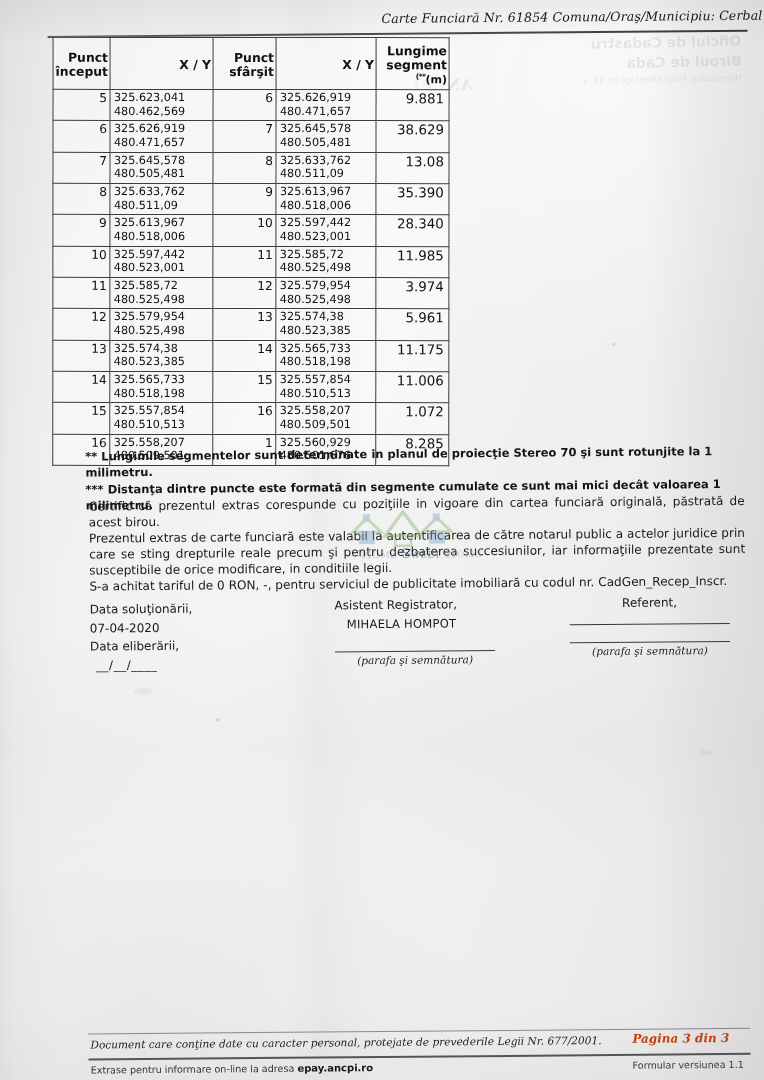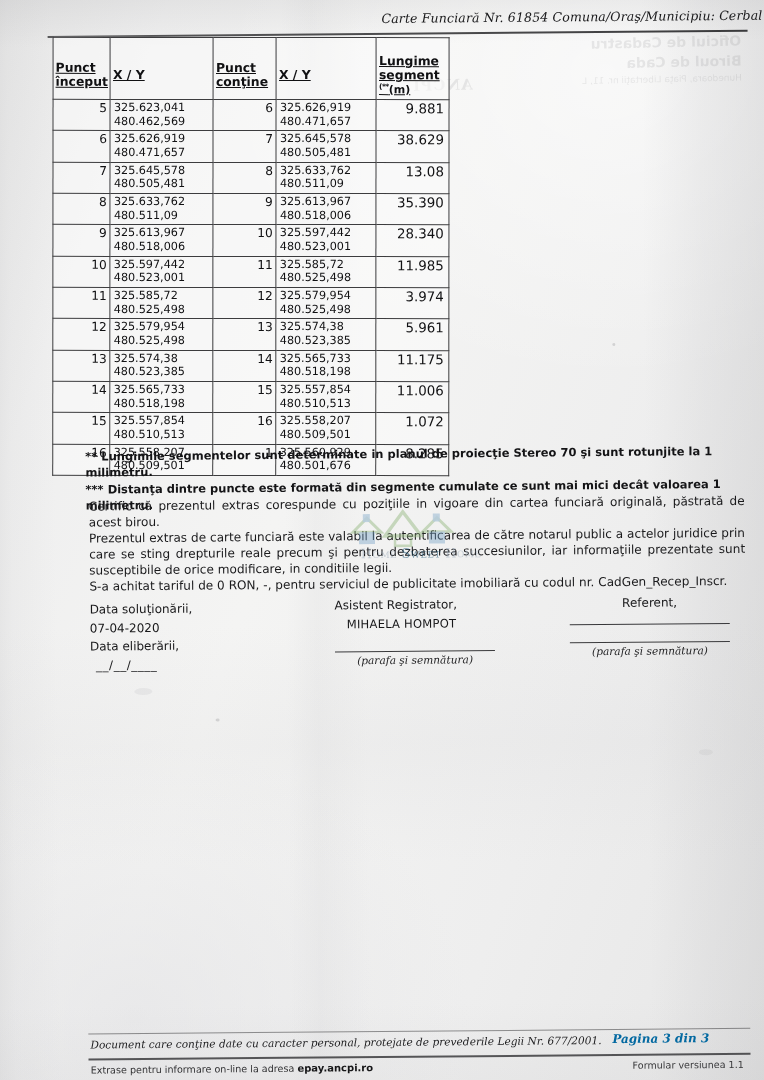--- a/index.html
+++ b/index.html
@@ -119,24 +119,23 @@
   }
   table.coords th, table.coords td {
     border: 1.2px solid #3c3c3e;
     color: #111113;
     padding: 0;
   }
   table.coords th {
     font-size: 12.4px;
     font-weight: bold;
     line-height: 1.12;
-    text-align: left;
-    padding: 16px 2px 3px;
+    text-align: right;
+    padding: 6px 2px 3px;
     vertical-align: middle;
-    text-decoration: underline;
   }
   th.c-start  { width: 46px; }
   th.c-xy1    { width: 98px; }
   th.c-end    { width: 58px; }
   th.c-xy2    { width: 95px; }
   th.c-len    { width: 68px; }
   .hdr-sup {
     font-size: 7.5px;
     vertical-align: 0.55em;
     letter-spacing: -0.5px;
@@ -269,26 +268,26 @@
     position: absolute;
     left: 86px; top: 1036px;
     font-family: "DejaVu Serif", serif;
     font-style: italic;
     font-size: 10.6px;
     color: #1d1d1f;
     white-space: nowrap;
   }
   .footer-page {
     position: absolute;
-    left: 608px; top: 1034px;
+    left: 628px; top: 1034px;
     font-family: "DejaVu Serif", serif;
     font-style: italic;
     font-weight: bold;
     font-size: 12px;
-    color: #0369a1;
+    color: #c2410c;
     white-space: nowrap;
   }
   .footer-epay {
     position: absolute;
     left: 86px; top: 1062px;
     font-size: 9.6px;
     color: #313133;
     white-space: nowrap;
   }
   .footer-epay b { font-size: 10px; color: #151517; }
@@ -361,21 +360,21 @@
 
     <div class="doc-header">Carte Funciară Nr. 61854 Comuna/Oraş/Municipiu: Cerbal</div>
     <div class="header-rule"></div>
 
     <div class="tablewrap">
       <table class="coords">
         <thead>
           <tr>
             <th class="c-start">Punct început</th>
             <th class="c-xy1">X / Y</th>
-            <th class="c-end">Punct conţine</th>
+            <th class="c-end">Punct sfârşit</th>
             <th class="c-xy2">X / Y</th>
             <th class="c-len">
               <span>Lungime segment</span><br>
               <span class="hdr-sup">(**</span><span class="hdr-unit">(m)</span>
             </th>
           </tr>
         </thead>
         <tbody>
             <tr>
               <td class="num">5</td>

